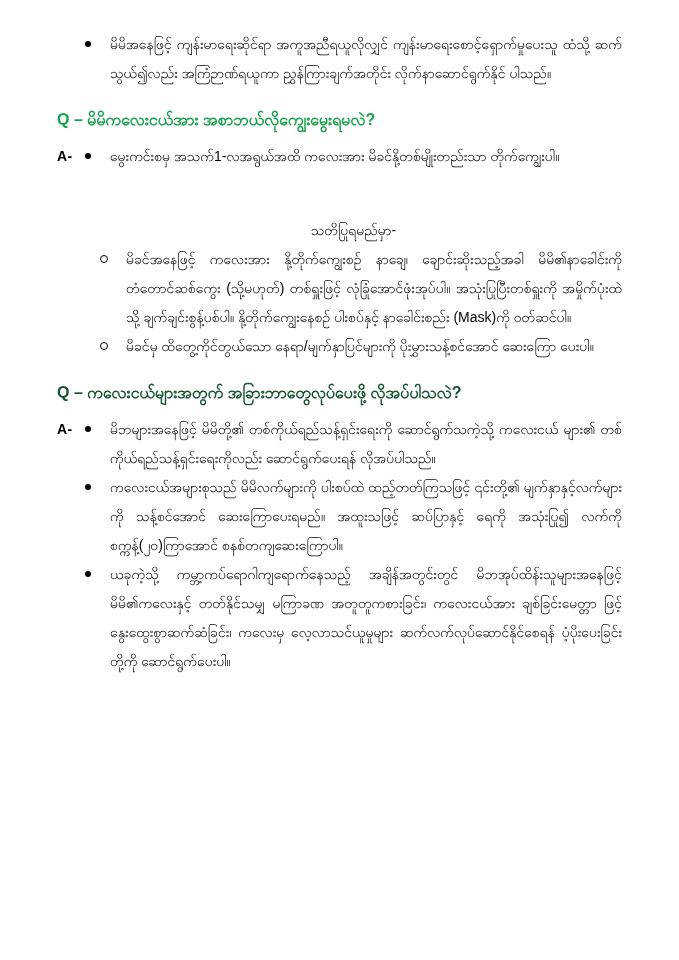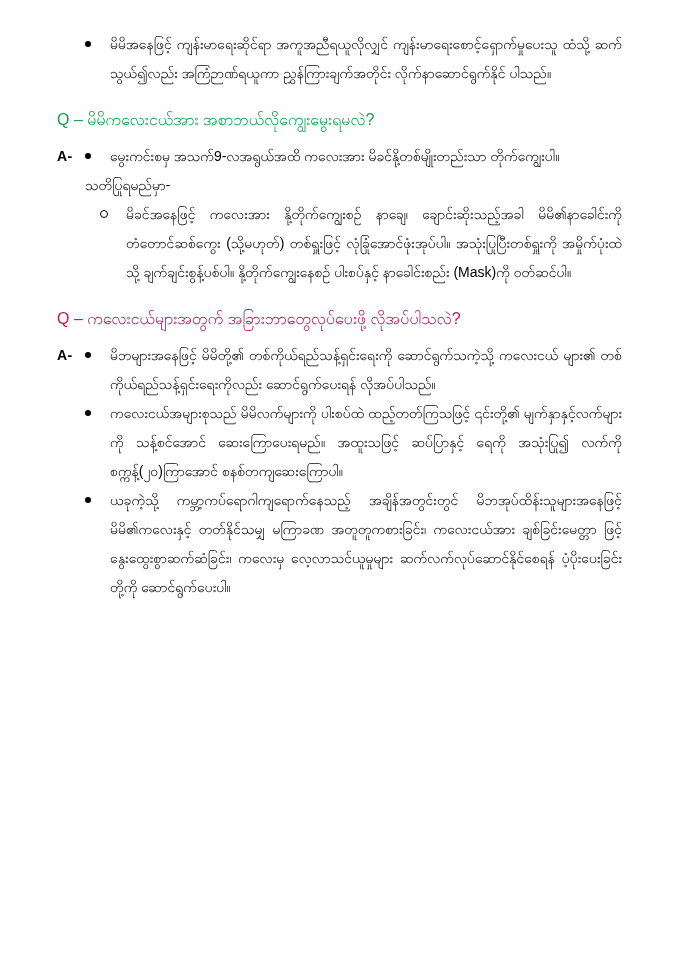--- a/index.html
+++ b/index.html
@@ -35,68 +35,73 @@
     border:1.3px solid #000;
     margin-top:10px;
   }
 
   .intro-row .dot{margin-left:28px; margin-right:19px;}
 
   .q-heading{
     margin:17px 0 8px 0;
     font-size:16px;
     line-height:29px;
-    font-weight:normal;
+    font-weight:bold;
     color:#15a24b;
   }
 
   .answer-row{display:flex;}
   .a-prefix{
     flex:none;
     width:23px;
     font-weight:bold;
     letter-spacing:0.5px;
   }
   .a-spacer{flex:none; width:23px;}
   .answer-row .dot{margin-right:19px; margin-left:5px;}
 
   .note-heading{
     margin-left:28px;
-    text-align:left;
+    text-align:center;
+    margin-top:45px;
   }
 
   .sub-row .circ{margin-left:43px; margin-right:18px;}
 </style>
 </head>
 <body>
 
 <div class="page">
 
   <div class="row intro-row">
     <span class="dot"></span>
     <span class="txt">မိမိအနေဖြင့် ကျန်းမာရေးဆိုင်ရာ အကူအညီရယူလိုလျှင် ကျန်းမာရေးစောင့်ရှောက်မှုပေးသူ ထံသို့ ဆက်သွယ်၍လည်း အကြံဉာဏ်ရယူကာ ညွှန်ကြားချက်အတိုင်း လိုက်နာဆောင်ရွက်နိုင် ပါသည်။</span>
   </div>
 
   <div class="q-heading" style="color: rgb(21, 162, 75);">Q – မိမိကလေးငယ်အား အစာဘယ်လိုကျွေးမွေးရမလဲ?</div>
 
   <div class="answer-row">
     <span class="a-prefix">A-</span>
     <span class="dot"></span>
-    <span class="txt">မွေးကင်းစမှ အသက်9-လအရွယ်အထိ ကလေးအား မိခင်နို့တစ်မျိုးတည်းသာ တိုက်ကျွေးပါ။</span>
+    <span class="txt">မွေးကင်းစမှ အသက်1-လအရွယ်အထိ ကလေးအား မိခင်နို့တစ်မျိုးတည်းသာ တိုက်ကျွေးပါ။</span>
   </div>
 
 
   <div class="note-heading">သတိပြုရမည်မှာ-</div>
 
   <div class="row sub-row">
     <span class="circ"></span>
     <span class="txt">မိခင်အနေဖြင့် ကလေးအား နို့တိုက်ကျွေးစဉ် နာချေ၊ ချောင်းဆိုးသည့်အခါ မိမိ၏နာခေါင်းကို တံတောင်ဆစ်ကွေး (သို့မဟုတ်) တစ်ရှူးဖြင့် လုံခြုံအောင်ဖုံးအုပ်ပါ။ အသုံးပြုပြီးတစ်ရှူးကို အမှိုက်ပုံးထဲသို့ ချက်ချင်းစွန့်ပစ်ပါ။ နို့တိုက်ကျွေးနေစဉ် ပါးစပ်နှင့် နာခေါင်းစည်း (Mask)ကို ဝတ်ဆင်ပါ။</span>
   </div>
+  <div class="row sub-row">
+    <span class="circ"></span>
+    <span class="txt">မိခင်မှ ထိတွေ့ကိုင်တွယ်သော နေရာ/မျက်နှာပြင်များကို ပိုးမွှားသန့်စင်အောင် ဆေးကြော ပေးပါ။</span>
+  </div>
 
-  <div class="q-heading" style="color: #be185d;">Q – ကလေးငယ်များအတွက် အခြားဘာတွေလုပ်ပေးဖို့ လိုအပ်ပါသလဲ?</div>
+  <div class="q-heading" style="color: #14532d;">Q – ကလေးငယ်များအတွက် အခြားဘာတွေလုပ်ပေးဖို့ လိုအပ်ပါသလဲ?</div>
 
   <div class="answer-row">
     <span class="a-prefix">A-</span>
     <span class="dot"></span>
     <span class="txt">မိဘများအနေဖြင့် မိမိတို့၏ တစ်ကိုယ်ရည်သန့်ရှင်းရေးကို ဆောင်ရွက်သကဲ့သို့ ကလေးငယ် များ၏ တစ်ကိုယ်ရည်သန့်ရှင်းရေးကိုလည်း ဆောင်ရွက်ပေးရန် လိုအပ်ပါသည်။</span>
   </div>
 
   <div class="answer-row">
     <span class="a-spacer"></span>
     <span class="dot"></span>

